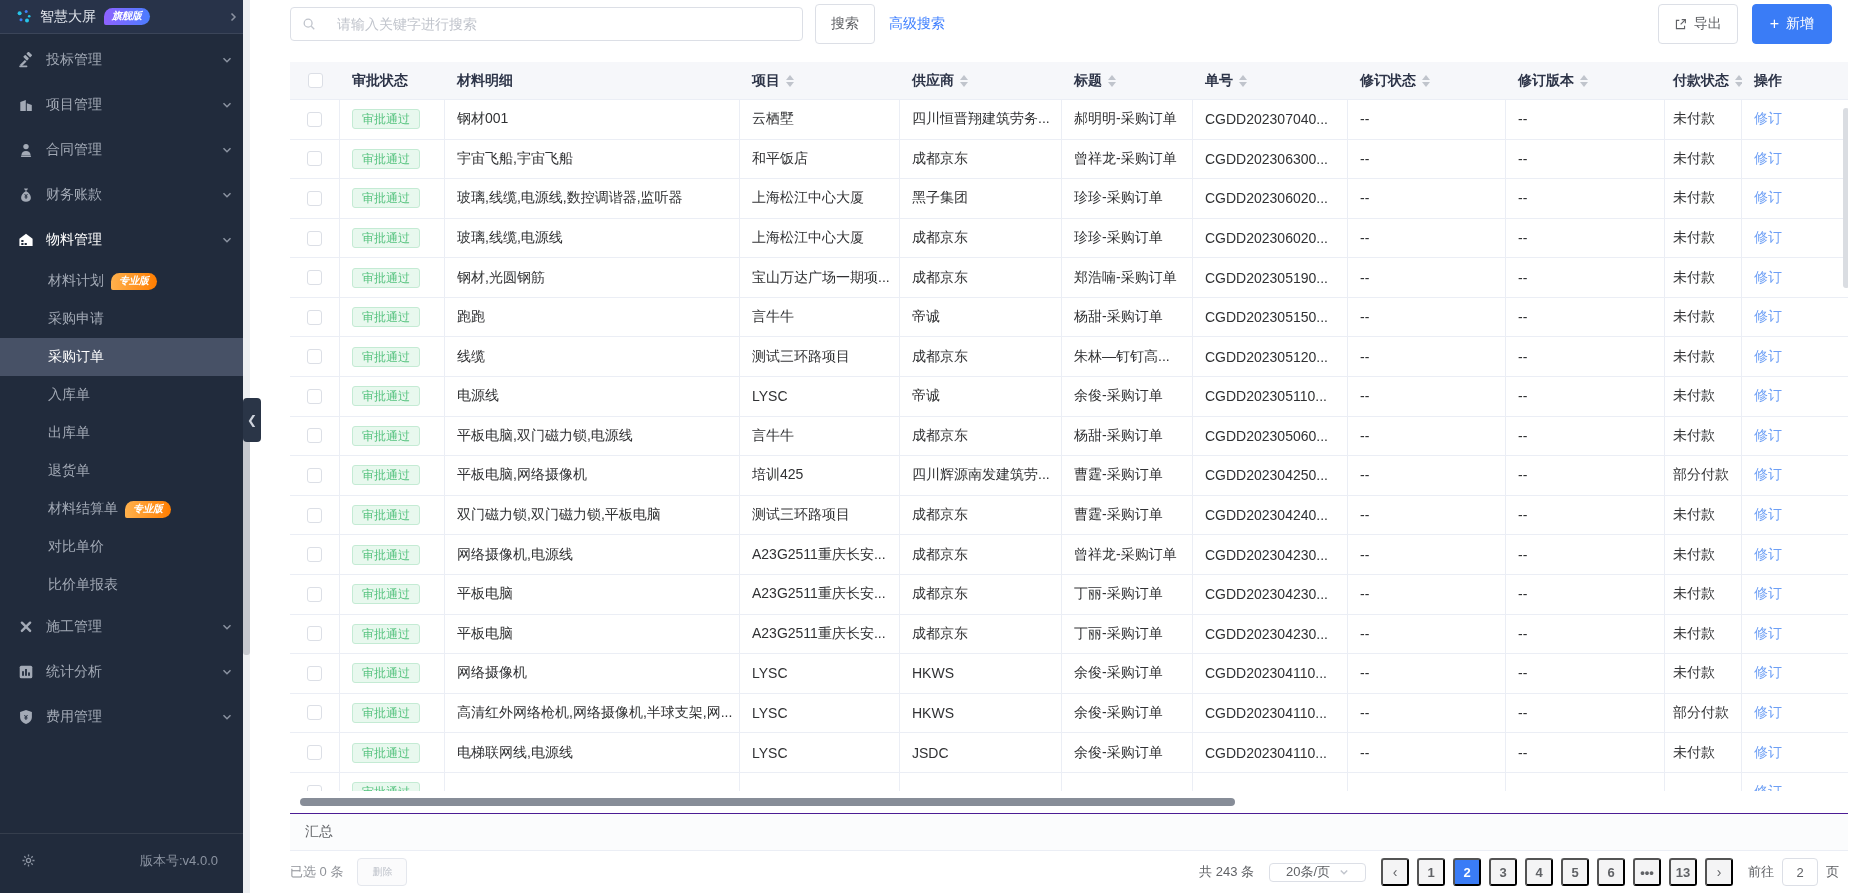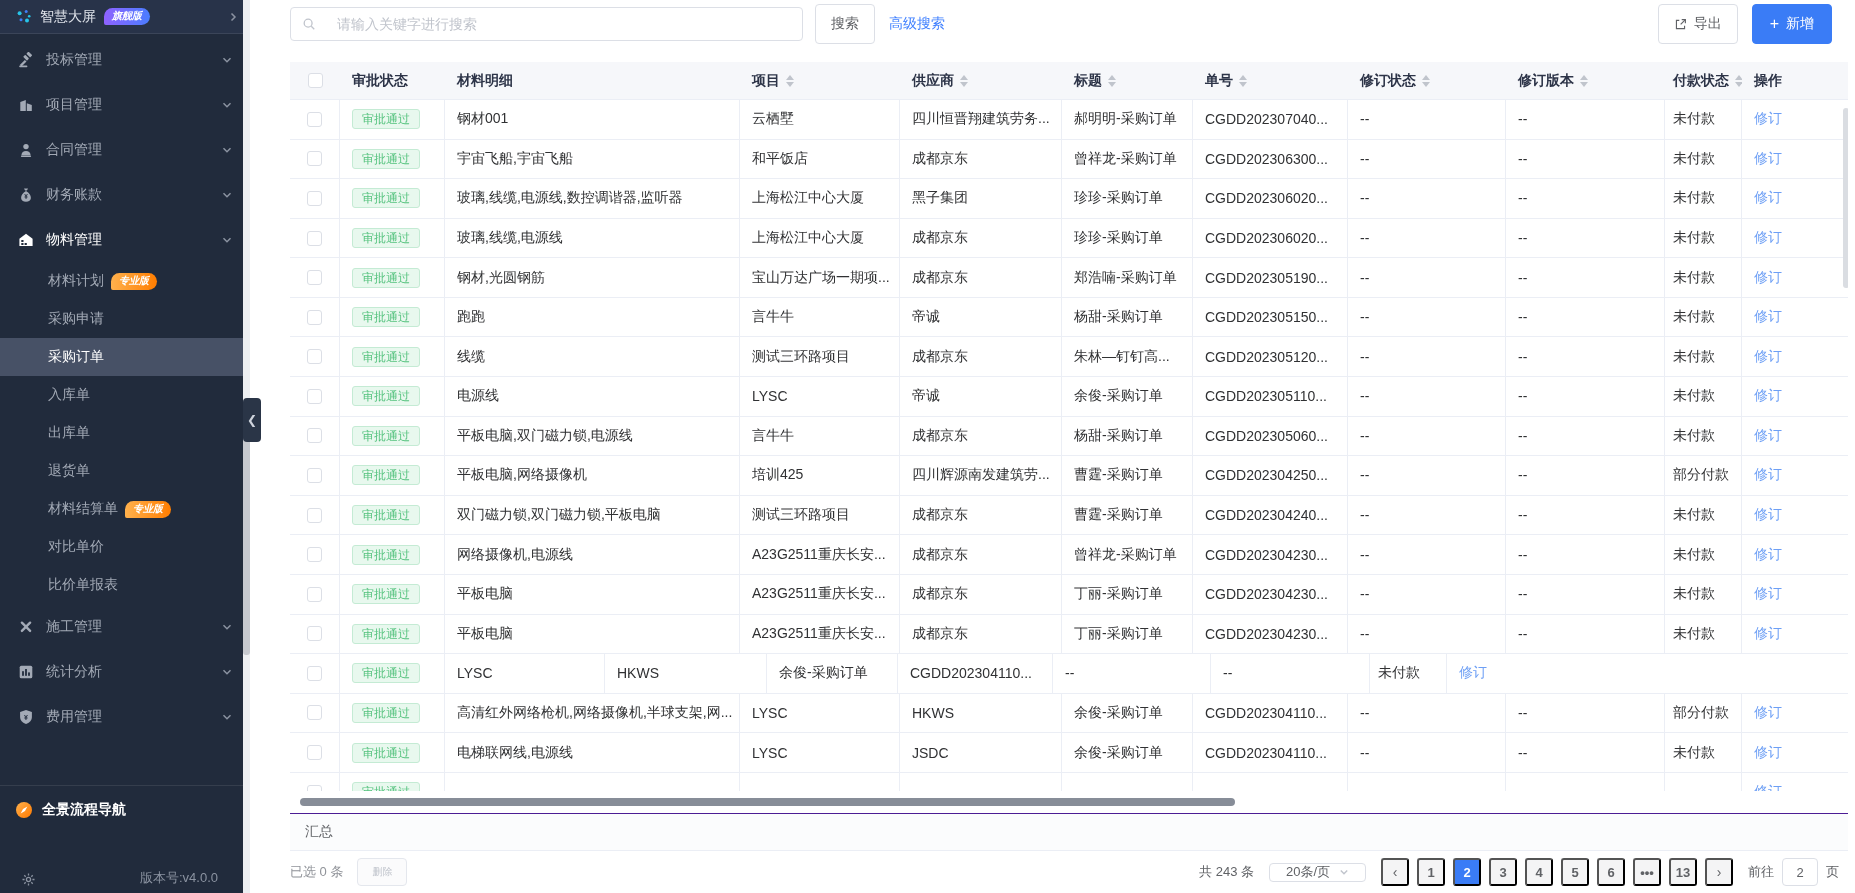--- a/index.html
+++ b/index.html
@@ -18,21 +18,21 @@
   .badge-pro  { background: linear-gradient(90deg,#ffb14d,#ff7d00); margin-left: 7px; }
   .sb-menu { padding-top: 3px; overflow: hidden; }
   .sb-item { height: 45px; display: flex; align-items: center; gap: 12px; padding: 0 18px; font-size: 14px; cursor: pointer; color: #a3aab6; }
   .sb-item.active { color: #fff; }
   .sb-item .chev { margin-left: auto; display: flex; }
   .sb-ico { display: flex; width: 16px; justify-content: center; }
   .sb-subitem { height: 38px; display: flex; align-items: center; padding-left: 48px; font-size: 14px; color: #a3aab6; cursor: pointer; }
   .sb-subitem.active { background: #475166; color: #fff; }
   .sb-divider { height: 1px; background: rgba(255,255,255,.09); margin-top: auto; flex: 0 0 1px; }
   .sb-nav { height: 48px; flex: 0 0 48px; display: flex; align-items: center; gap: 10px; padding: 0 16px; color: #fff; font-size: 14px; font-weight: 600; cursor: pointer; }
-  .sb-version { height: 59px; flex: 0 0 59px; display: flex; align-items: flex-end; padding: 0 22px 6px 20px; color: #8b93a1; font-size: 13px; }
+  .sb-version { height: 59px; flex: 0 0 59px; display: flex; align-items: center; padding: 0 22px 6px 20px; color: #8b93a1; font-size: 13px; }
   .sb-version .vtext { margin-left: auto; margin-right: 10px; }
   .sb-collapse { position: absolute; left: 243px; top: 398px; width: 18px; height: 44px; background: #2a3547; color: #cfd4dd; border-radius: 4px; display: flex; align-items: center; justify-content: center; font-size: 12px; z-index: 6; cursor: pointer; }
 
   
   .main { flex: 1 1 auto; min-width: 0; display: flex; flex-direction: column; background: #fff; }
   .toolbar { height: 48px; flex: 0 0 48px; display: flex; align-items: center; padding: 0 23px 0 40px; }
   .search-box { width: 513px; height: 34px; border: 1px solid #dcdfe6; border-radius: 4px; display: flex; align-items: center; gap: 21px; padding: 0 11px; background: #fff; }
   .search-box input { border: none; outline: none; flex: 1; font-size: 14px; color: #606266; background: transparent; }
   .search-box input::placeholder { color: #c0c4cc; }
   .btn { height: 40px; border: 1px solid #dcdfe6; background: #fff; border-radius: 4px; font-size: 14px; color: #606266; display: inline-flex; align-items: center; justify-content: center; gap: 7px; padding: 0 15px; cursor: pointer; white-space: nowrap; }
@@ -259,35 +259,20 @@
           <span class="chev">
             <svg width="10" height="10" viewBox="0 0 10 10" fill="none" stroke="#8b93a1" stroke-width="1.5">
               <path d="M1.5 3.2L5 6.7l3.5-3.5"></path>
             </svg>
           </span>
         </div>
       </nav>
 
     <div class="sb-divider"></div>
 
-    <div class="sb-nav">
-      <span class="sb-ico">
-        <svg viewBox="0 0 18 18" width="18" height="18">
-            <defs>
-              <linearGradient id="cg" x1="0" y1="0" x2="1" y2="1">
-                <stop offset="0" stop-color="#ffb14d"></stop>
-                <stop offset="1" stop-color="#ff7a00"></stop>
-              </linearGradient>
-            </defs>
-            <circle cx="9" cy="9" r="9" fill="url(#cg)"></circle>
-            <path d="M12.8 5.2L10.1 10l-4.9 2.8L7.9 8z" fill="#fff"></path>
-          </svg>
-      </span>
-      <span>全景流程导航</span>
-    </div>
 
     <div class="sb-version">
       <span class="sb-ico">
         <svg viewBox="0 0 16 16" width="15" height="15" fill="none" stroke="#8b93a1" stroke-width="1.4">
             <circle cx="8" cy="8" r="2.2"></circle>
             <path d="M8 1.6v2.2M8 12.2v2.2M1.6 8h2.2M12.2 8h2.2M3.5 3.5L5 5M11 11l1.5 1.5M12.5 3.5L11 5M5 11l-1.5 1.5"></path>
           </svg>
       </span>
       <span class="vtext">版本号:v4.0.0</span>
     </div>
@@ -660,20 +645,21 @@
               <span class="revise-link">修订</span>
             </div>
           </div>
           <div class="tr">
             <div class="td c-check">
               <span class="checkbox"></span>
             </div>
             <div class="td c-approval-status">
               <span class="status-badge">审批通过</span>
             </div>
+            <div class="td c-material-detail">网络摄像机</div>
             <div class="td c-project">LYSC</div>
             <div class="td c-supplier">HKWS</div>
             <div class="td c-title">余俊-采购订单</div>
             <div class="td c-order-no">CGDD202304110...</div>
             <div class="td c-revision-status">--</div>
             <div class="td c-revision-version">--</div>
             <div class="td c-payment-status">未付款</div>
             <div class="td c-operation">
               <span class="revise-link">修订</span>
             </div>

